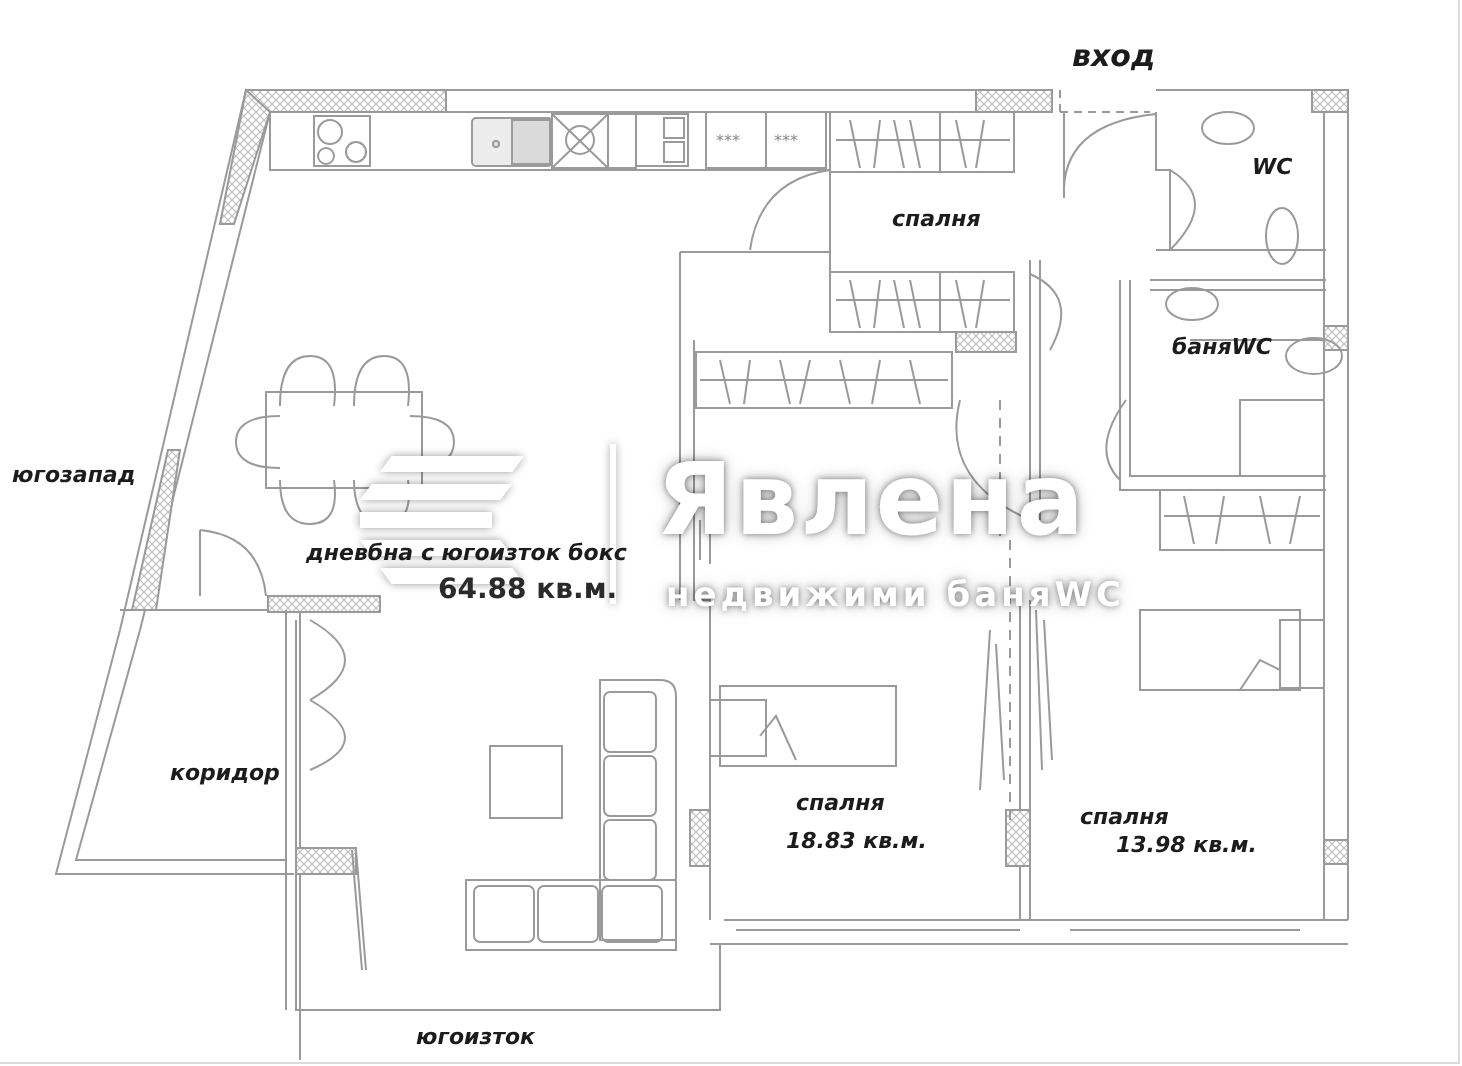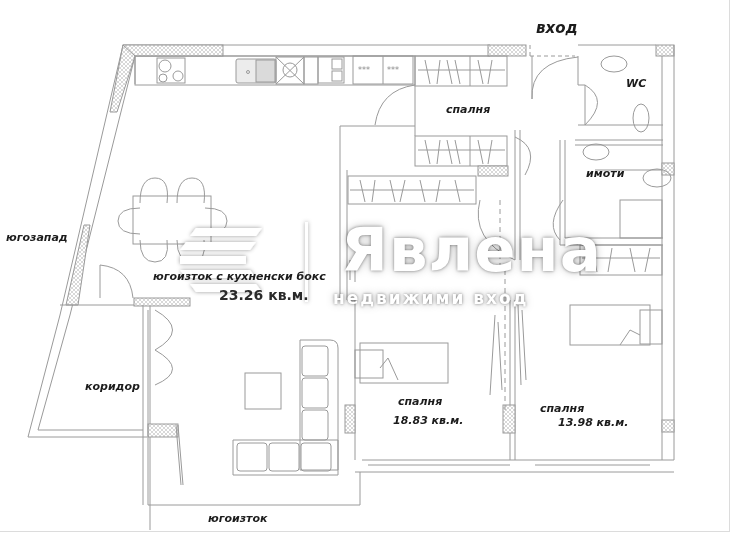--- a/index.html
+++ b/index.html
@@ -6,21 +6,21 @@
   body { width: 731px; height: 533px; overflow: hidden; position: relative; font-family: "DejaVu Sans", sans-serif; }
   .frame { position: absolute; left: 0; top: 0; width: 729px; height: 531px; border-right: 1px solid #dcdcdc; border-bottom: 1px solid #dcdcdc; }
   svg.plan { position: absolute; left: 0; top: 0; }
   .lbl { position: absolute; font-family: "DejaVu Sans", sans-serif; font-style: italic; font-weight: bold; color: #1c1c1c; white-space: nowrap; }
   .lbl.sm { font-size: 11px; }
   .lbl.lg { font-size: 15px; font-style: italic; font-weight: bold; }
   .lbl.area { font-size: 11px; font-weight: bold; }
   .lbl.area-lg { font-size: 14px; font-weight: bold; font-style: normal; color: #2a2a2a; }
   .wm { position: absolute; color: #ffffff; font-family: "DejaVu Sans", sans-serif; white-space: nowrap;
         text-shadow: 0 0 3px rgba(0,0,0,0.45), 0 0 8px rgba(0,0,0,0.25); }
-  .wm-name { font-size: 61px; font-weight: bold; letter-spacing: 1px; left: 341px; top: 222px; line-height: 56px; text-align: center; }
+  .wm-name { font-size: 50px; font-weight: bold; letter-spacing: 1px; left: 328px; top: 222px; line-height: 56px; text-align: center; }
   .wm-sub { font-size: 17px; font-weight: bold; letter-spacing: 2px; left: 333px; top: 288px; }
   .wm-bar { position: absolute; left: 305px; top: 222px; width: 3px; height: 80px; background: #ffffff;
             box-shadow: 0 0 4px rgba(0,0,0,0.35); }
   .wm-logo { position: absolute; left: 176px; top: 222px; }
 </style>
 </head>
 <body>
 
 <div class="frame"></div>
 
@@ -184,31 +184,31 @@
   <g fill="#ffffff" filter="url(#glow)">
     <polygon points="20,6 86,6 80,14 14,14"></polygon>
     <polygon points="10,20 80,20 74,28 4,28"></polygon>
     <polygon points="4,34 70,34 70,42 4,42"></polygon>
     <polygon points="4,48 74,48 80,56 10,56"></polygon>
     <polygon points="14,62 80,62 86,70 20,70"></polygon>
   </g>
 </svg>
 <div class="wm-bar"></div>
 <div class="wm wm-name">Явлена</div>
-<div class="wm wm-sub">недвижими вход</div>
+<div class="wm wm-sub">недвижими баняWC</div>
 
 <div class="lbl lg" style="left:536px; top:19px;">вход</div>
 <div class="lbl sm" style="left:6px; top:231px;">югозапад</div>
 <div class="lbl sm" style="left:208px; top:512px;">югоизток</div>
 
-<div class="lbl sm" style="left:153px; top:270px;">югоизток с кухненски бокс</div>
-<div class="lbl area-lg" style="left:219px; top:287px;">23.26 кв.м.</div>
+<div class="lbl sm" style="left:153px; top:270px;">дневбна с югоизток бокс</div>
+<div class="lbl area-lg" style="left:219px; top:287px;">64.88 кв.м.</div>
 
 <div class="lbl sm" style="left:446px; top:103px;">спалня</div>
 <div class="lbl sm" style="left:626px; top:77px;">WC</div>
-<div class="lbl sm" style="left:586px; top:167px;">имоти</div>
+<div class="lbl sm" style="left:586px; top:167px;">баняWC</div>
 <div class="lbl sm" style="left:85px; top:380px;">коридор</div>
 
 <div class="lbl sm" style="left:398px; top:395px;">спалня</div>
 <div class="lbl area" style="left:393px; top:414px;">18.83 кв.м.</div>
 
 <div class="lbl sm" style="left:540px; top:402px;">спалня</div>
 <div class="lbl area" style="left:558px; top:416px;">13.98 кв.м.</div>
 
 </body></html>

